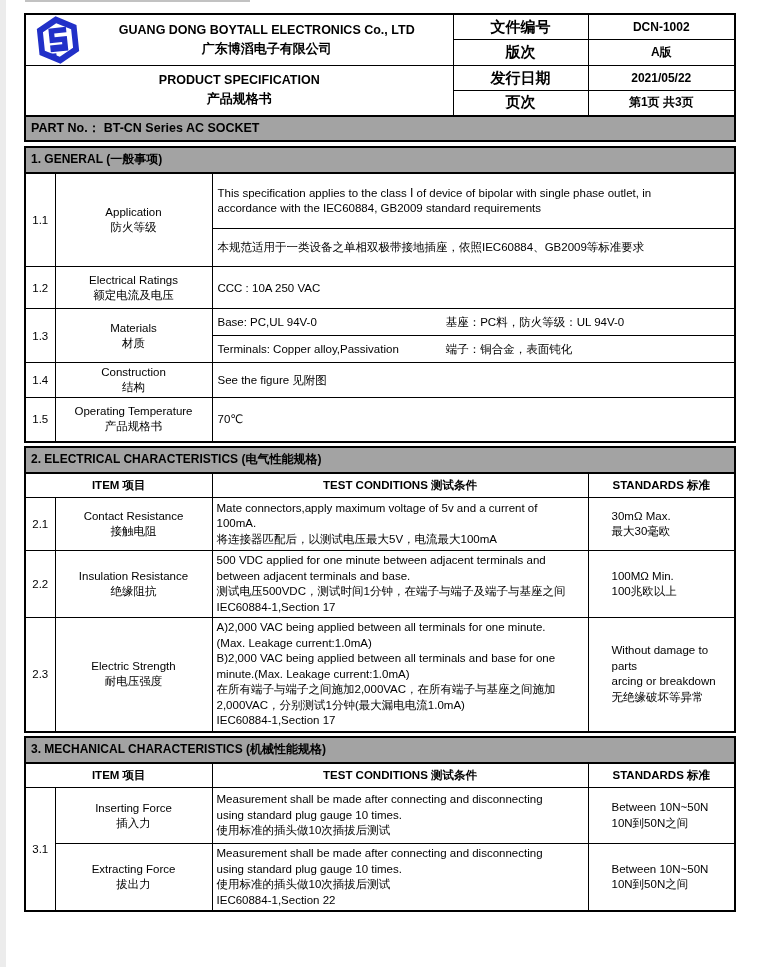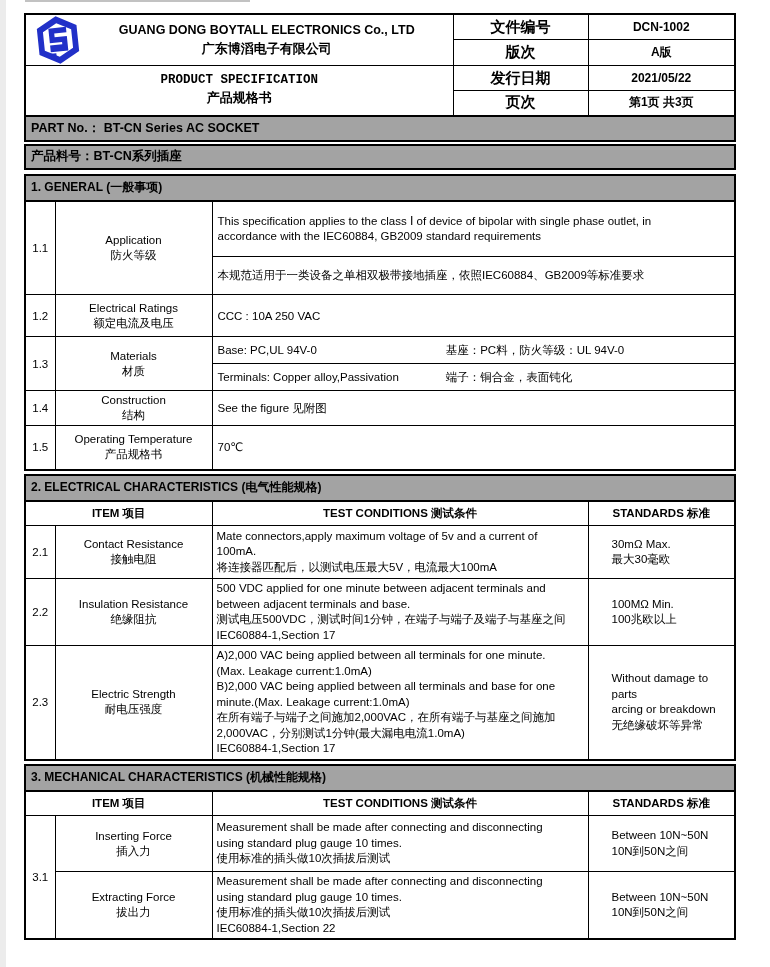--- a/index.html
+++ b/index.html
@@ -15,21 +15,21 @@
   .tbl td{border:1px solid #000;padding:0;overflow:hidden;vertical-align:middle;}
 
   
   .hdr td.hlabel{text-align:center;font-weight:bold;font-size:15px;}
   .hdr td.hvalue{text-align:center;font-weight:bold;font-size:12px;}
   .company-flex{display:flex;align-items:center;}
   .logo{width:46px;height:50px;margin-left:9px;flex:0 0 auto;transform:rotate(-6deg);}
   .company-text{flex:1;text-align:center;}
   .c-en{font-weight:bold;font-size:12.5px;line-height:15px;}
   .c-cn{font-weight:bold;font-size:13px;line-height:17px;margin-top:2px;}
-  .spec{text-align:center;font-family:Liberation Mono, monospace;}
+  .spec{text-align:center;}
   .s-en{font-weight:bold;font-size:12.5px;line-height:15px;}
   .s-cn{font-weight:bold;font-size:13px;line-height:17px;margin-top:2px;}
 
   
   .bar{box-sizing:border-box;width:712px;border:2px solid #000;font-weight:bold;
        display:flex;align-items:center;padding-left:5px;background:#a3a3a3;}
   .part-en{height:27px;font-size:12.5px;margin-top:-2px;}
   .part-cn{height:26px;font-size:12.5px;margin-top:2px;}
   .sect-title{height:28px;font-size:12px;margin-top:3px;}
   .sect-title.first{margin-top:4px;}
@@ -92,21 +92,20 @@
       <td class="hvalue">2021/05/22</td>
     </tr>
     <tr style="height:25px">
       <td class="hlabel">页次</td>
       <td class="hvalue">第1页  共3页</td>
     </tr>
   </tbody>
     </table>
 
   <div class="bar part-en">PART No.： BT-CN Series AC SOCKET</div>
-  <div class="bar part-cn">产品料号：BT-CN系列插座</div>
 
   <div class="bar sect-title first">1. GENERAL  (一般事项)</div>
 
   <table class="tbl">
     <colgroup>
         <col style="width:30px">
         <col style="width:157px">
         <col>
       </colgroup>
     <tbody>

